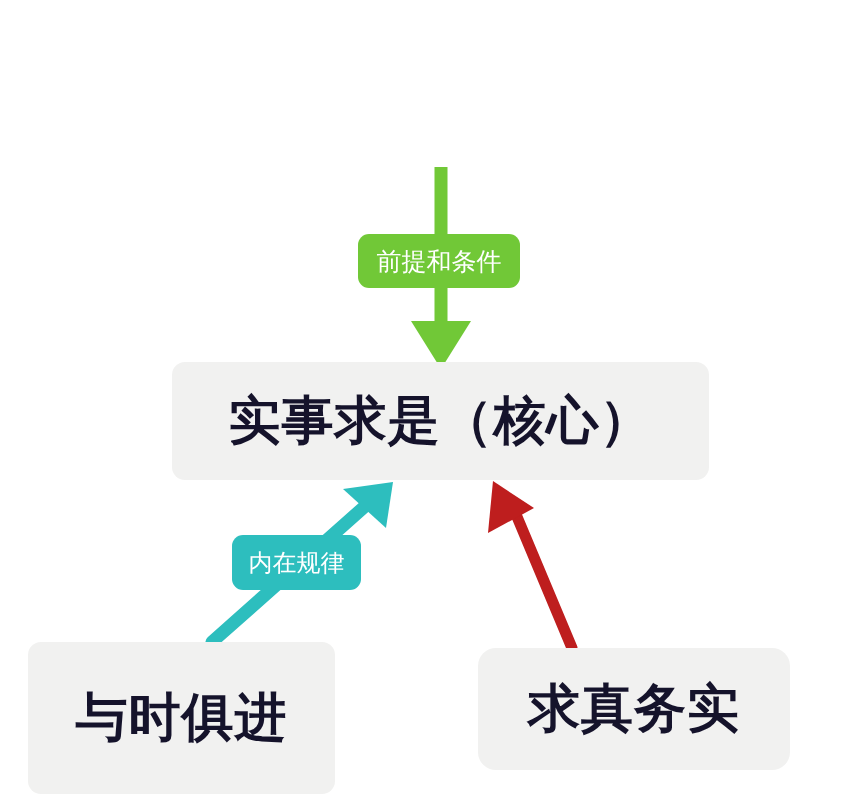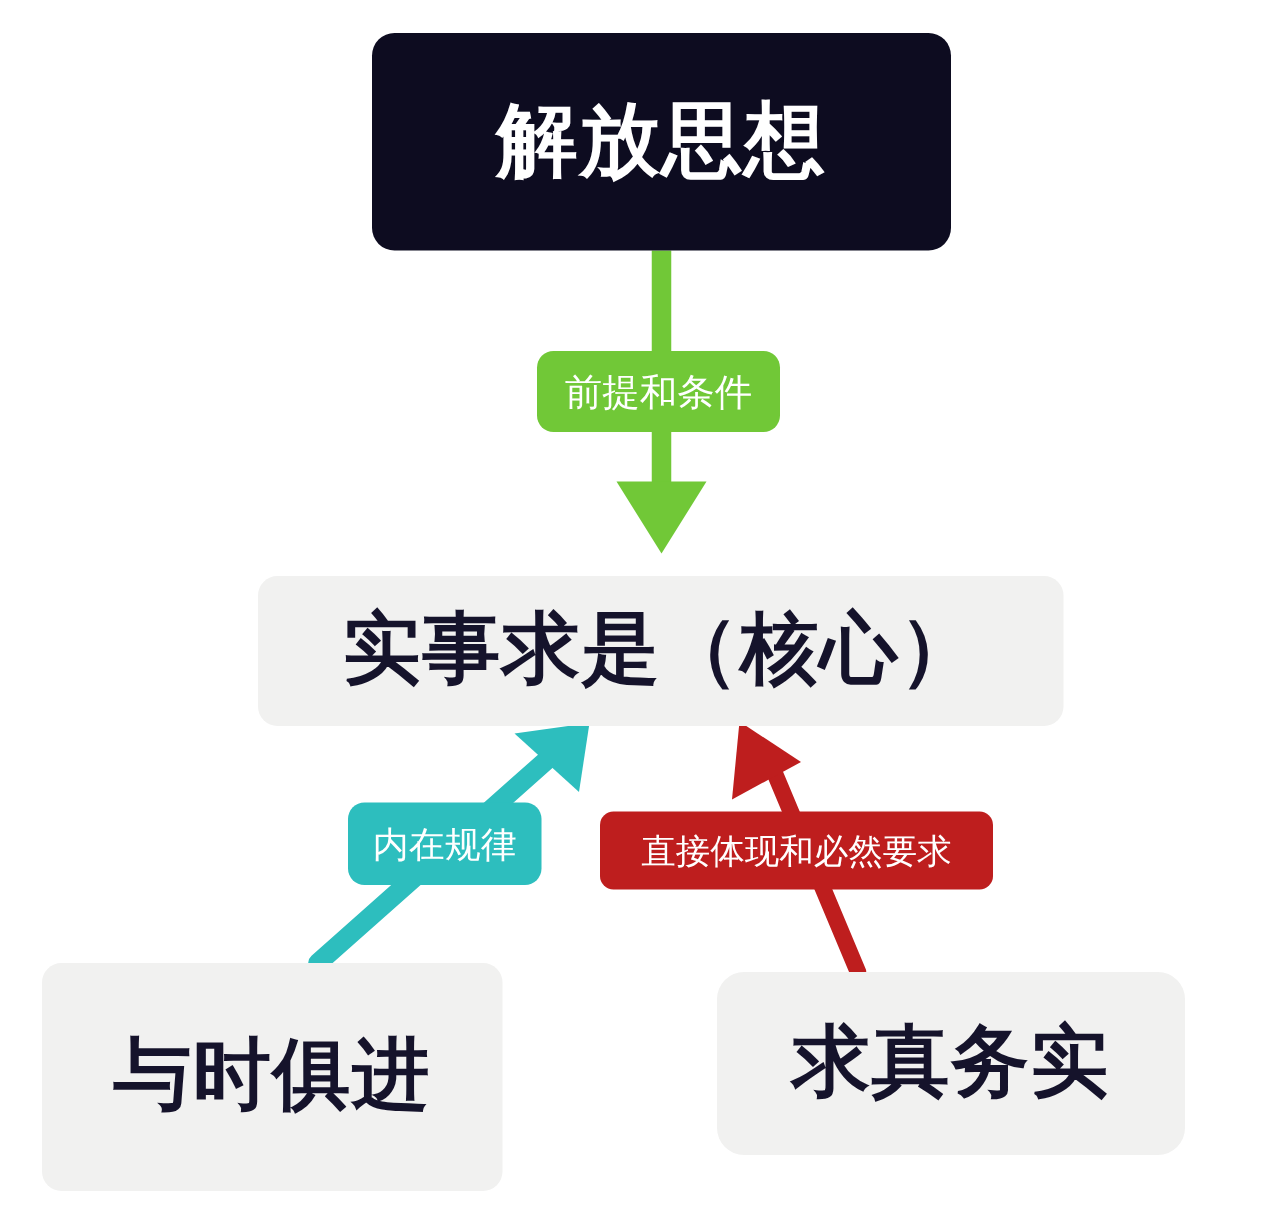--- a/index.html
+++ b/index.html
@@ -53,24 +53,23 @@
   #node-root .node-title {
     color: #ffffff;
     font-size: 54px;
   }
 
   
   #node-core {
     left: 172px;
     top: 362px;
     width: 537px;
-    height: 100px;
+    height: 118px;
     background: #f1f1f0;
     border-radius: 13px;
-    margin-top: 22px;
   }
   #node-core .node-title {
     color: #15132b;
     font-size: 52px;
   }
 
   
   #node-keeping-pace {
     left: 28px;
     top: 642px;
@@ -152,39 +151,33 @@
       <line x1="212" y1="642" x2="372" y2="500" stroke="#2dbebe" stroke-width="13" stroke-linecap="round"></line>
       <polygon points="393,482 343,489 386,528" fill="#2dbebe"></polygon>
     </g>
 
     <g>
       <line x1="572" y1="648" x2="510" y2="500" stroke="#be1e1e" stroke-width="11" stroke-linecap="round"></line>
       <polygon points="493,481 488,533 534,508" fill="#be1e1e"></polygon>
     </g>
   </svg>
 
-  <div class="node" id="node-root">
-    <span class="node-title">解放思想</span>
-  </div>
 
   <div class="edge-label" id="label-premise">
     <span>前提和条件</span>
   </div>
 
   <div class="node" id="node-core">
     <span class="node-title">实事求是（核心）</span>
   </div>
 
   <div class="edge-label" id="label-inner-law">
     <span>内在规律</span>
   </div>
 
-  <div class="edge-label" id="label-direct-expression">
-    <span>直接体现和必然要求</span>
-  </div>
 
   <div class="node" id="node-keeping-pace">
     <span class="node-title">与时俱进</span>
   </div>
 
   <div class="node" id="node-pragmatism">
     <span class="node-title">求真务实</span>
   </div>
 
 </div>

